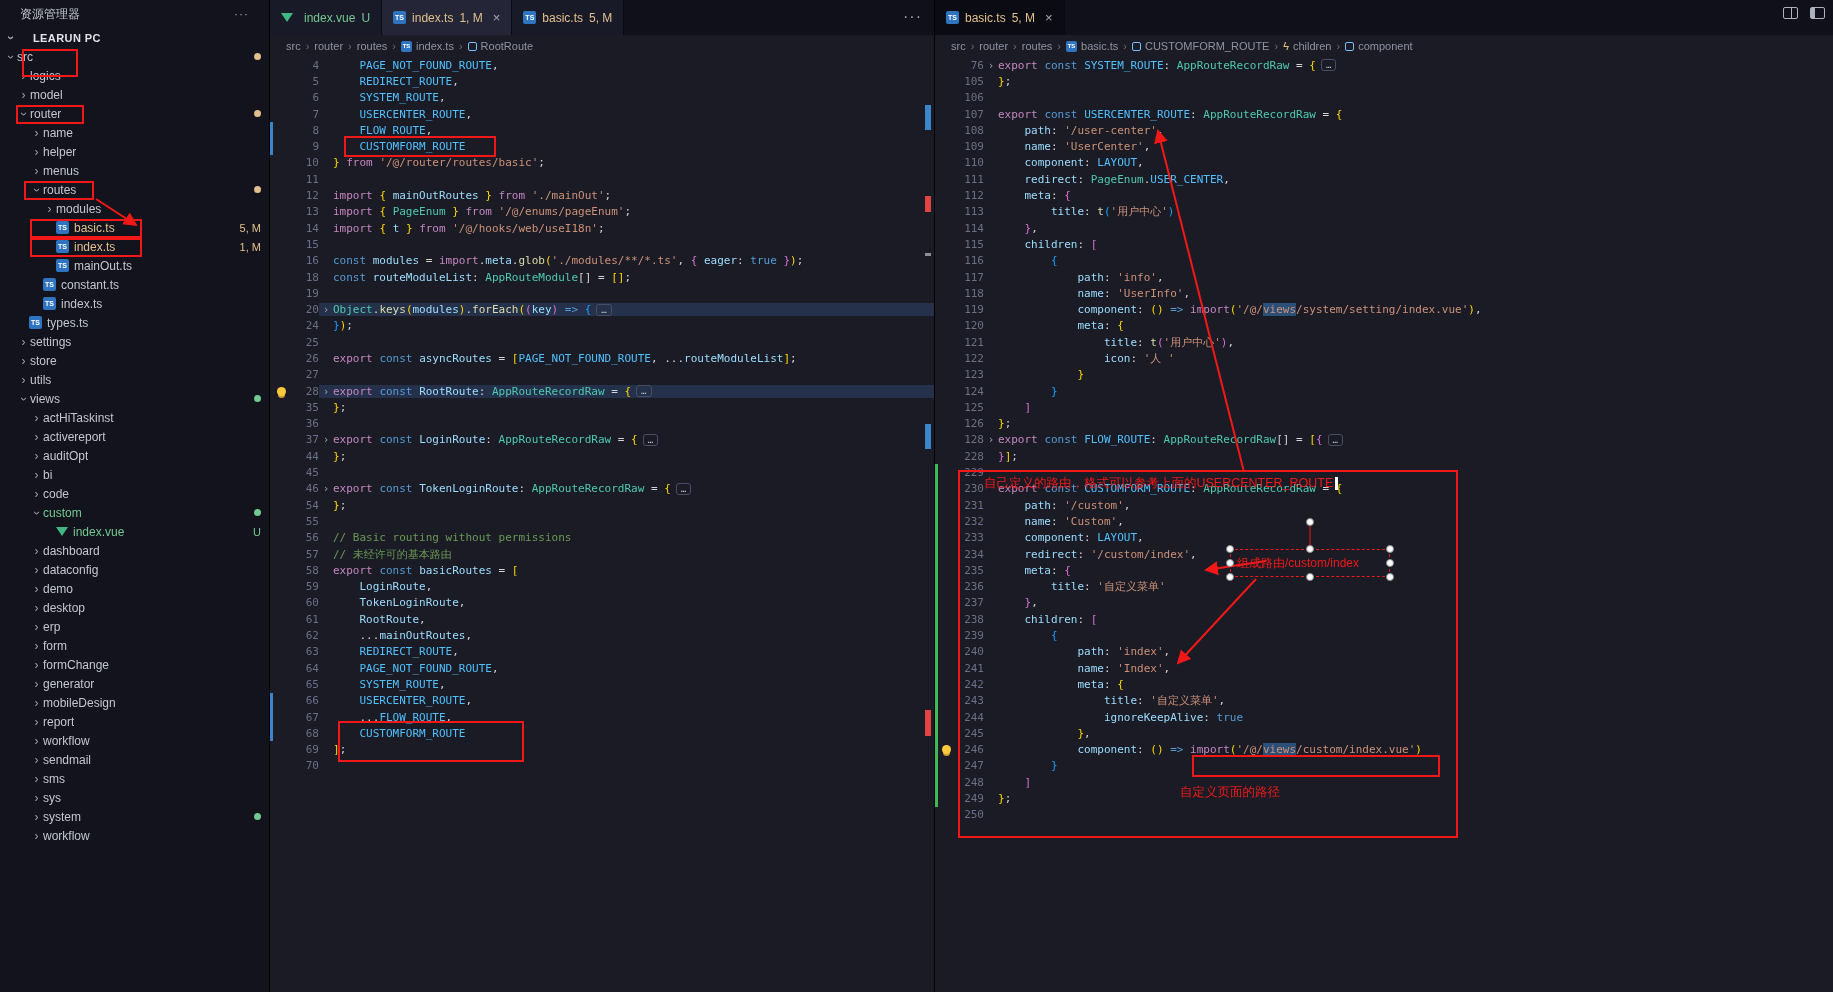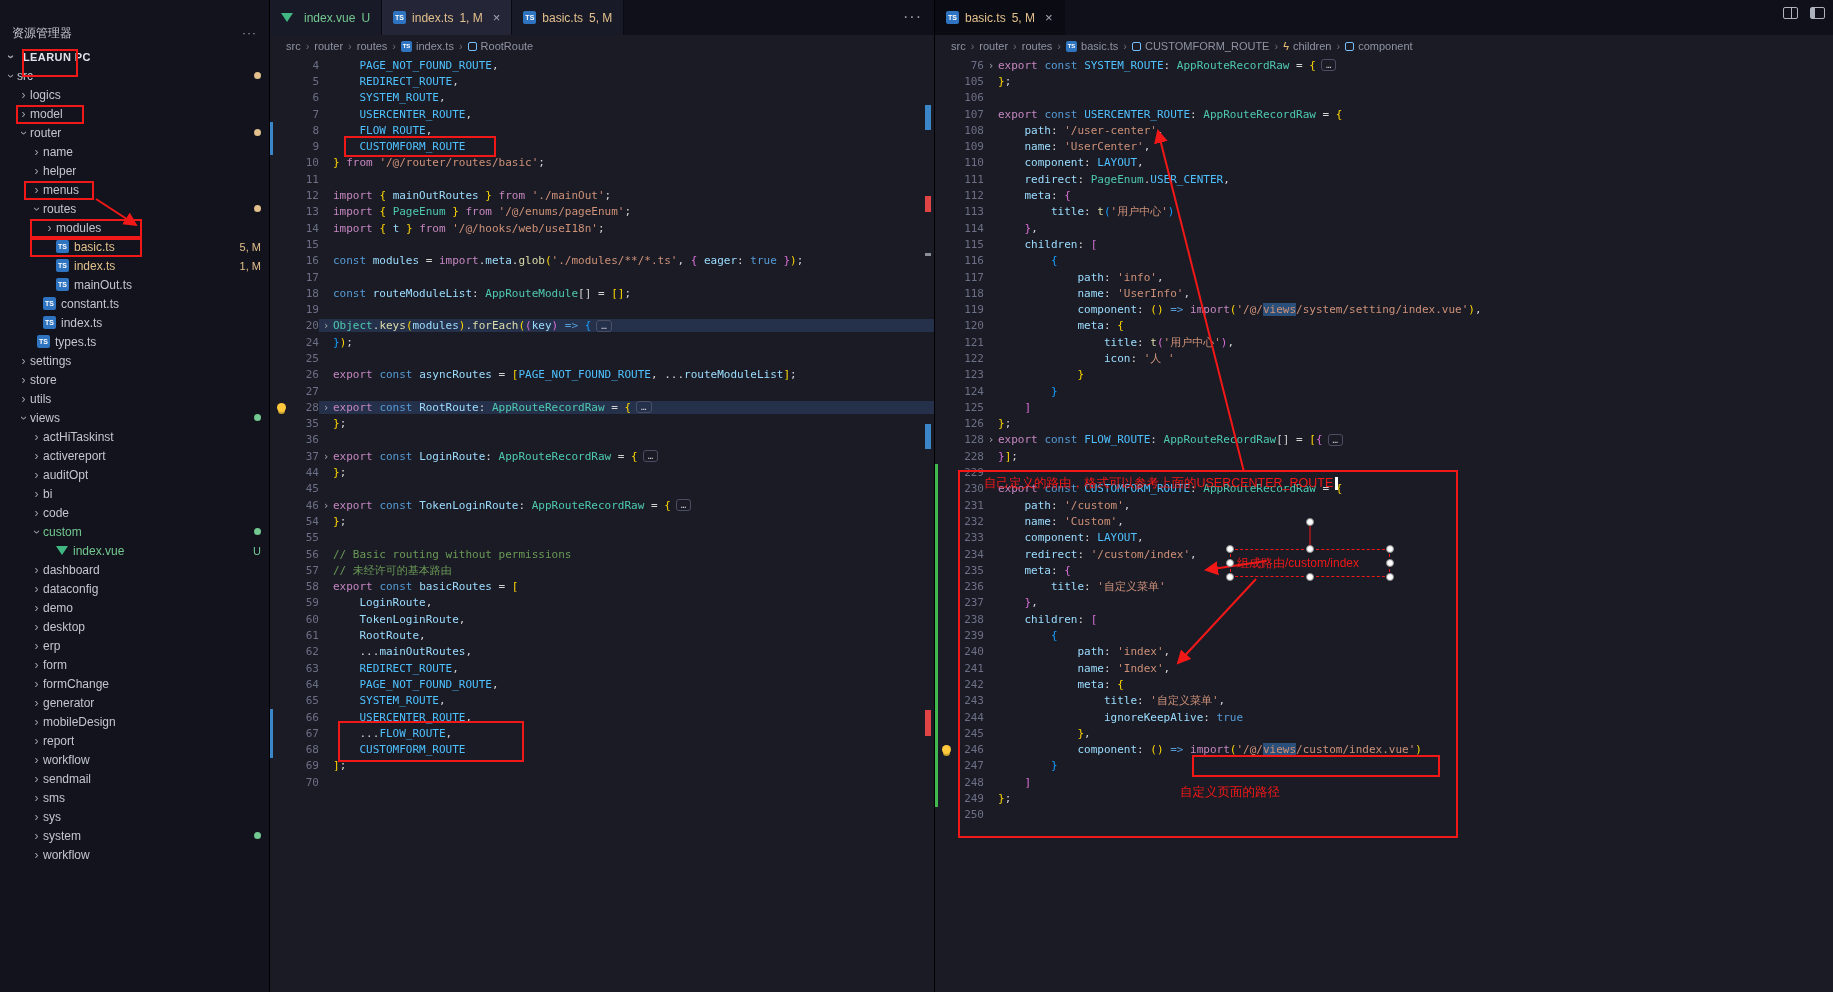--- a/index.html
+++ b/index.html
@@ -6,23 +6,23 @@
     --red:#f21818; --gold:#e2c08d; --green:#73c991;
     --bg-editor:#1a1b25; --bg-side:#12131c; --bg-tabbar:#0f101a;
     --lh:16.3px;
   }
   *{box-sizing:border-box;}
   body{margin:0;width:1833px;height:992px;overflow:hidden;background:var(--bg-editor);font-family:"Liberation Sans",sans-serif;}
   .app{display:flex;width:1833px;height:992px;position:relative;}
 
   
   .sidebar{width:270px;background:var(--bg-side);border-right:1px solid #000;display:flex;flex-direction:column;overflow:hidden;}
-  .side-head{height:28px;display:flex;align-items:center;padding:0 12px;color:#c5c8d1;font-size:12px;margin-top:19px;}
+  .side-head{height:28px;display:flex;align-items:center;padding:0 20px;color:#c5c8d1;font-size:12px;}
   .side-head .more{margin-left:auto;color:#9da0ab;cursor:pointer;letter-spacing:1px;}
-  .proj-head{height:19px;display:flex;align-items:center;font-size:11px;font-weight:bold;color:#dfe2e8;letter-spacing:.4px;padding-left:4px;gap:6px;}
+  .proj-head{height:19px;display:flex;align-items:center;font-size:11px;font-weight:bold;color:#dfe2e8;letter-spacing:.4px;padding-left:4px;gap:16px;}
   .tree{flex:1;overflow:hidden;}
   .tree-row{height:19px;display:flex;align-items:center;font-size:12px;color:#c3c6d0;padding-right:8px;white-space:nowrap;}
   .chev{width:13px;display:inline-block;color:#9da0ab;font-size:12px;text-align:center;flex:0 0 13px;}
   .chev.open{transform:rotate(90deg);}
   .chev.hidden{visibility:hidden;}
   .ts-icon{flex:0 0 13px;width:13px;height:13px;background:#2f74c0;color:#fff;font-size:7px;font-weight:bold;display:inline-flex;align-items:center;justify-content:center;border-radius:2px;margin-right:5px;font-family:"Liberation Sans",sans-serif;}
   .vue-icon{flex:0 0 12px;width:0;height:0;border-left:6px solid transparent;border-right:6px solid transparent;border-top:9px solid #41b883;margin-right:5px;}
   .tree-label{overflow:hidden;text-overflow:ellipsis;}
   .sp{flex:1;}
   .tree-badge{font-size:11px;color:var(--gold);margin-left:6px;}
@@ -166,21 +166,21 @@
           <span class="ts-icon">TS</span>
           <span class="tree-label">constant.ts</span>
           <span class="sp"></span>
         </div>
         <div class="tree-row" style="padding-left: 30px;">
           <span class="chev hidden">›</span>
           <span class="ts-icon">TS</span>
           <span class="tree-label">index.ts</span>
           <span class="sp"></span>
         </div>
-        <div class="tree-row" style="padding-left: 24px;">
+        <div class="tree-row" style="padding-left: 16px;">
           <span class="chev hidden">›</span>
           <span class="ts-icon">TS</span>
           <span class="tree-label">types.ts</span>
           <span class="sp"></span>
         </div>
         <div class="tree-row" style="padding-left: 17px;">
           <span class="chev">›</span>
           <span class="tree-label">settings</span>
           <span class="sp"></span>
         </div>
@@ -375,21 +375,20 @@
           <div class="code-line"><span class="git"></span><span class="glyph"></span><span class="lnum">7</span><span class="lbody"><span class="fold"></span><span class="ltext"><span class="tk-w">    </span><span class="tk-C">USERCENTER_ROUTE</span><span class="tk-o">,</span></span></span></div>
           <div class="code-line"><span class="git" style="background: rgb(58, 134, 200);"></span><span class="glyph"></span><span class="lnum">8</span><span class="lbody"><span class="fold"></span><span class="ltext"><span class="tk-w">    </span><span class="tk-C">FLOW_ROUTE</span><span class="tk-o">,</span></span></span></div>
           <div class="code-line"><span class="git" style="background: rgb(58, 134, 200);"></span><span class="glyph"></span><span class="lnum">9</span><span class="lbody"><span class="fold"></span><span class="ltext"><span class="tk-w">    </span><span class="tk-C">CUSTOMFORM_ROUTE</span></span></span></div>
           <div class="code-line"><span class="git"></span><span class="glyph"></span><span class="lnum">10</span><span class="lbody"><span class="fold"></span><span class="ltext"><span class="tk-b1">}</span><span class="tk-w"> </span><span class="tk-k">from</span><span class="tk-w"> </span><span class="tk-s">'/@/router/routes/basic'</span><span class="tk-o">;</span></span></span></div>
           <div class="code-line"><span class="git"></span><span class="glyph"></span><span class="lnum">11</span><span class="lbody"><span class="fold"></span><span class="ltext"></span></span></div>
           <div class="code-line"><span class="git"></span><span class="glyph"></span><span class="lnum">12</span><span class="lbody"><span class="fold"></span><span class="ltext"><span class="tk-k">import</span><span class="tk-w"> </span><span class="tk-b1">{</span><span class="tk-w"> </span><span class="tk-v">mainOutRoutes</span><span class="tk-w"> </span><span class="tk-b1">}</span><span class="tk-w"> </span><span class="tk-k">from</span><span class="tk-w"> </span><span class="tk-s">'./mainOut'</span><span class="tk-o">;</span></span></span></div>
           <div class="code-line"><span class="git"></span><span class="glyph"></span><span class="lnum">13</span><span class="lbody"><span class="fold"></span><span class="ltext"><span class="tk-k">import</span><span class="tk-w"> </span><span class="tk-b1">{</span><span class="tk-w"> </span><span class="tk-T">PageEnum</span><span class="tk-w"> </span><span class="tk-b1">}</span><span class="tk-w"> </span><span class="tk-k">from</span><span class="tk-w"> </span><span class="tk-s">'/@/enums/pageEnum'</span><span class="tk-o">;</span></span></span></div>
           <div class="code-line"><span class="git"></span><span class="glyph"></span><span class="lnum">14</span><span class="lbody"><span class="fold"></span><span class="ltext"><span class="tk-k">import</span><span class="tk-w"> </span><span class="tk-b1">{</span><span class="tk-w"> </span><span class="tk-v">t</span><span class="tk-w"> </span><span class="tk-b1">}</span><span class="tk-w"> </span><span class="tk-k">from</span><span class="tk-w"> </span><span class="tk-s">'/@/hooks/web/useI18n'</span><span class="tk-o">;</span></span></span></div>
           <div class="code-line"><span class="git"></span><span class="glyph"></span><span class="lnum">15</span><span class="lbody"><span class="fold"></span><span class="ltext"></span></span></div>
           <div class="code-line"><span class="git"></span><span class="glyph"></span><span class="lnum">16</span><span class="lbody"><span class="fold"></span><span class="ltext"><span class="tk-d">const</span><span class="tk-w"> </span><span class="tk-v">modules</span><span class="tk-w"> </span><span class="tk-o">=</span><span class="tk-w"> </span><span class="tk-k">import</span><span class="tk-o">.</span><span class="tk-v">meta</span><span class="tk-o">.</span><span class="tk-f">glob</span><span class="tk-b1">(</span><span class="tk-s">'./modules/**/*.ts'</span><span class="tk-o">,</span><span class="tk-w"> </span><span class="tk-b2">{</span><span class="tk-w"> </span><span class="tk-v">eager</span><span class="tk-o">:</span><span class="tk-w"> </span><span class="tk-d">true</span><span class="tk-w"> </span><span class="tk-b2">}</span><span class="tk-b1">)</span><span class="tk-o">;</span></span></span></div>
-          <div class="code-line"><span class="git"></span><span class="glyph"></span><span class="lnum">17</span><span class="lbody"><span class="fold"></span><span class="ltext"></span></span></div>
           <div class="code-line"><span class="git"></span><span class="glyph"></span><span class="lnum">18</span><span class="lbody"><span class="fold"></span><span class="ltext"><span class="tk-d">const</span><span class="tk-w"> </span><span class="tk-v">routeModuleList</span><span class="tk-o">:</span><span class="tk-w"> </span><span class="tk-T">AppRouteModule</span><span class="tk-o">[]</span><span class="tk-w"> </span><span class="tk-o">=</span><span class="tk-w"> </span><span class="tk-b1">[]</span><span class="tk-o">;</span></span></span></div>
           <div class="code-line"><span class="git"></span><span class="glyph"></span><span class="lnum">19</span><span class="lbody"><span class="fold"></span><span class="ltext"></span></span></div>
           <div class="code-line hl"><span class="git"></span><span class="glyph"></span><span class="lnum">20</span><span class="lbody"><span class="fold">›</span><span class="ltext"><span class="tk-T">Object</span><span class="tk-o">.</span><span class="tk-f">keys</span><span class="tk-b1">(</span><span class="tk-v">modules</span><span class="tk-b1">)</span><span class="tk-o">.</span><span class="tk-f">forEach</span><span class="tk-b1">(</span><span class="tk-b2">(</span><span class="tk-v">key</span><span class="tk-b2">)</span><span class="tk-w"> </span><span class="tk-d">=&gt;</span><span class="tk-w"> </span><span class="tk-b3">{</span></span><span class="fold-ell">…</span></span></div>
           <div class="code-line"><span class="git"></span><span class="glyph"></span><span class="lnum">24</span><span class="lbody"><span class="fold"></span><span class="ltext"><span class="tk-b3">}</span><span class="tk-b1">)</span><span class="tk-o">;</span></span></span></div>
           <div class="code-line"><span class="git"></span><span class="glyph"></span><span class="lnum">25</span><span class="lbody"><span class="fold"></span><span class="ltext"></span></span></div>
           <div class="code-line"><span class="git"></span><span class="glyph"></span><span class="lnum">26</span><span class="lbody"><span class="fold"></span><span class="ltext"><span class="tk-k">export</span><span class="tk-w"> </span><span class="tk-d">const</span><span class="tk-w"> </span><span class="tk-v">asyncRoutes</span><span class="tk-w"> </span><span class="tk-o">=</span><span class="tk-w"> </span><span class="tk-b1">[</span><span class="tk-C">PAGE_NOT_FOUND_ROUTE</span><span class="tk-o">,</span><span class="tk-w"> </span><span class="tk-o">...</span><span class="tk-v">routeModuleList</span><span class="tk-b1">]</span><span class="tk-o">;</span></span></span></div>
           <div class="code-line"><span class="git"></span><span class="glyph"></span><span class="lnum">27</span><span class="lbody"><span class="fold"></span><span class="ltext"></span></span></div>
           <div class="code-line hl"><span class="git"></span><span class="glyph"><span class="bulb"></span></span><span class="lnum">28</span><span class="lbody"><span class="fold">›</span><span class="ltext"><span class="tk-k">export</span><span class="tk-w"> </span><span class="tk-d">const</span><span class="tk-w"> </span><span class="tk-v">RootRoute</span><span class="tk-o">:</span><span class="tk-w"> </span><span class="tk-T">AppRouteRecordRaw</span><span class="tk-w"> </span><span class="tk-o">=</span><span class="tk-w"> </span><span class="tk-b1">{</span></span><span class="fold-ell">…</span></span></div>
           <div class="code-line"><span class="git"></span><span class="glyph"></span><span class="lnum">35</span><span class="lbody"><span class="fold"></span><span class="ltext"><span class="tk-b1">}</span><span class="tk-o">;</span></span></span></div>
           <div class="code-line"><span class="git"></span><span class="glyph"></span><span class="lnum">36</span><span class="lbody"><span class="fold"></span><span class="ltext"></span></span></div>

